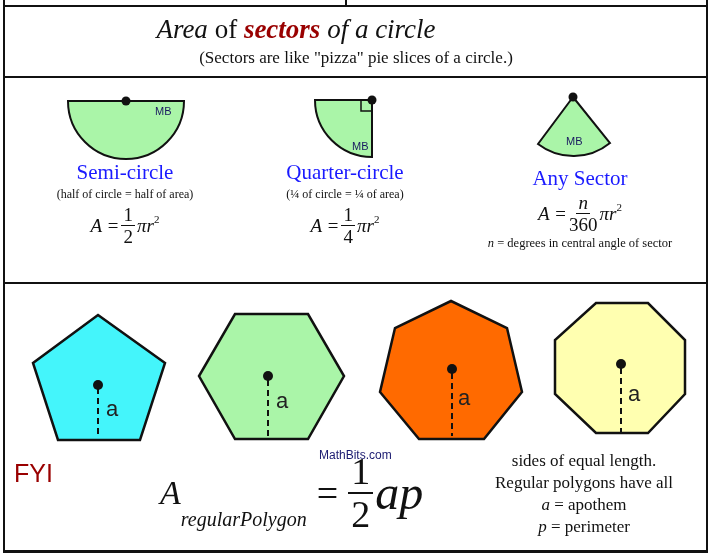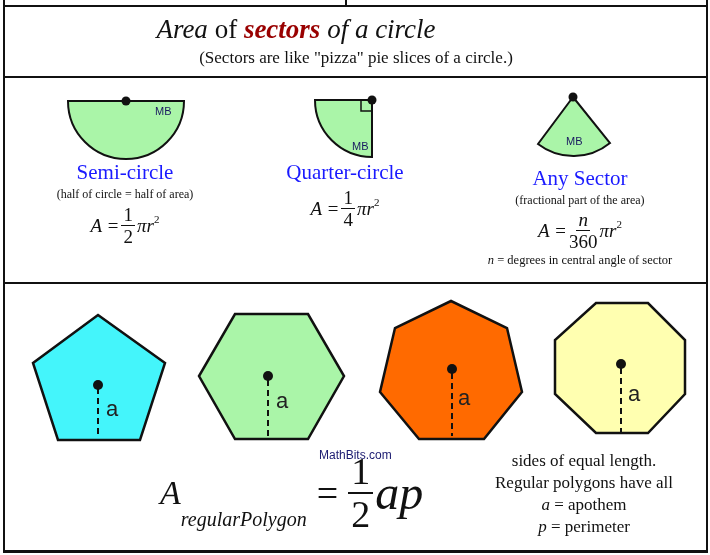--- a/index.html
+++ b/index.html
@@ -77,34 +77,34 @@
         <span class="num">1</span>
         <span class="den">2</span>
       </span>
     <i>πr</i>
       <sup style="font-size:11px; align-self:flex-start; margin-top:8px;">2</sup>
   </div>
 </div>
 
 <div class="abs center" style="left:250px; width:190px; top:160px;">
   <div class="shape-name">Quarter-circle</div>
+  <div class="shape-desc" style="margin-top:2px;">(¼ of circle = ¼ of area)</div>
   <div class="formula" style="justify-content:center; margin-top:3px;">
     <i>A =</i>
     <span class="frac">
         <span class="num">1</span>
         <span class="den">4</span>
       </span>
     <i>πr</i>
       <sup style="font-size:11px; align-self:flex-start; margin-top:8px;">2</sup>
   </div>
 </div>
 
 <div class="abs center" style="left:470px; width:220px; top:166px;">
   <div class="shape-name">Any Sector</div>
-  <div class="shape-desc" style="margin-top:2px;">(fractional part of the area)</div>
   <div class="formula" style="justify-content:center; margin-top:2px;">
     <i>A =</i>
     <span class="frac">
         <i class="num">n</i>
         <span class="den">360</span>
       </span>
     <i>πr</i>
       <sup style="font-size:11px; align-self:flex-start; margin-top:8px;">2</sup>
   </div>
   <div class="note" style="margin-top:2px;"><i>n</i><span> = degrees in central angle of sector</span></div>
@@ -136,20 +136,21 @@
   <g>
     <polygon points="596,19 648,19 685,56 685,110 648,149 596,149 555,110 555,56" fill="#ffffb0" stroke="#111" stroke-width="2.5"></polygon>
     <circle cx="621" cy="80" r="5" fill="#111"></circle>
     <line x1="621" y1="84" x2="621" y2="148" stroke="#111" stroke-width="2" stroke-dasharray="6,4"></line>
     <text x="628" y="117" font-family="Liberation Sans, sans-serif" font-size="22" fill="#222">a</text>
   </g>
 </svg>
 <div class="abs wm" style="left:319px; top:419px;">MathBits.com</div>
 
 <div class="abs fyi" style="left:14px; top:458px;">
+  <div>FYI</div>
 </div>
 
 <div class="abs big-formula" style="left:160px; top:452px;">
   <i style="font-size:34px;">A</i>
   <span class="sub">regularPolygon</span>
   <span style="margin:0 8px 0 10px;">=</span>
   <span class="frac">
       <span class="num">1</span>
       <span class="den">2</span>
     </span>

